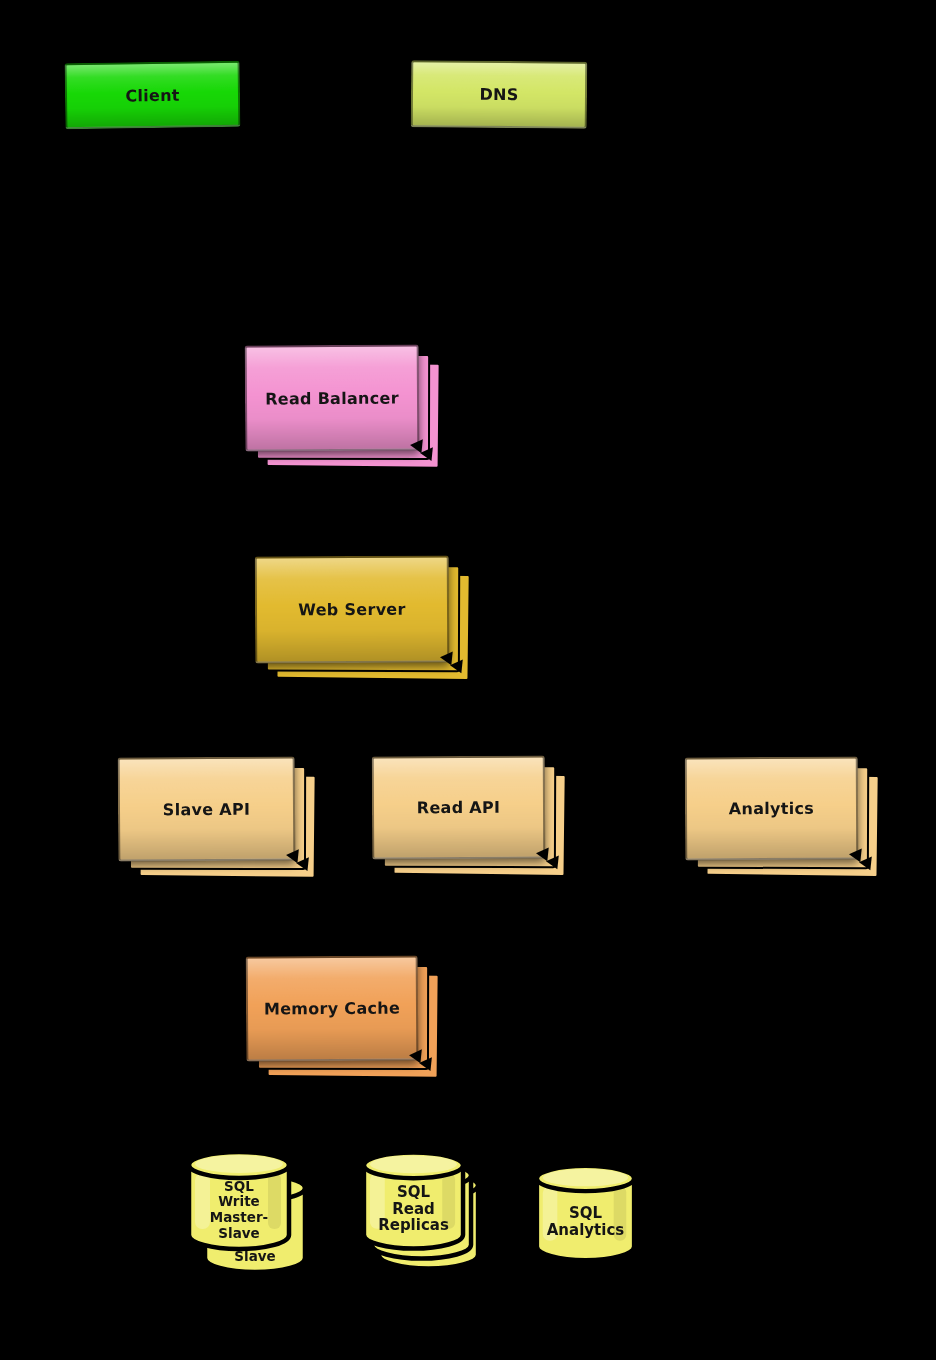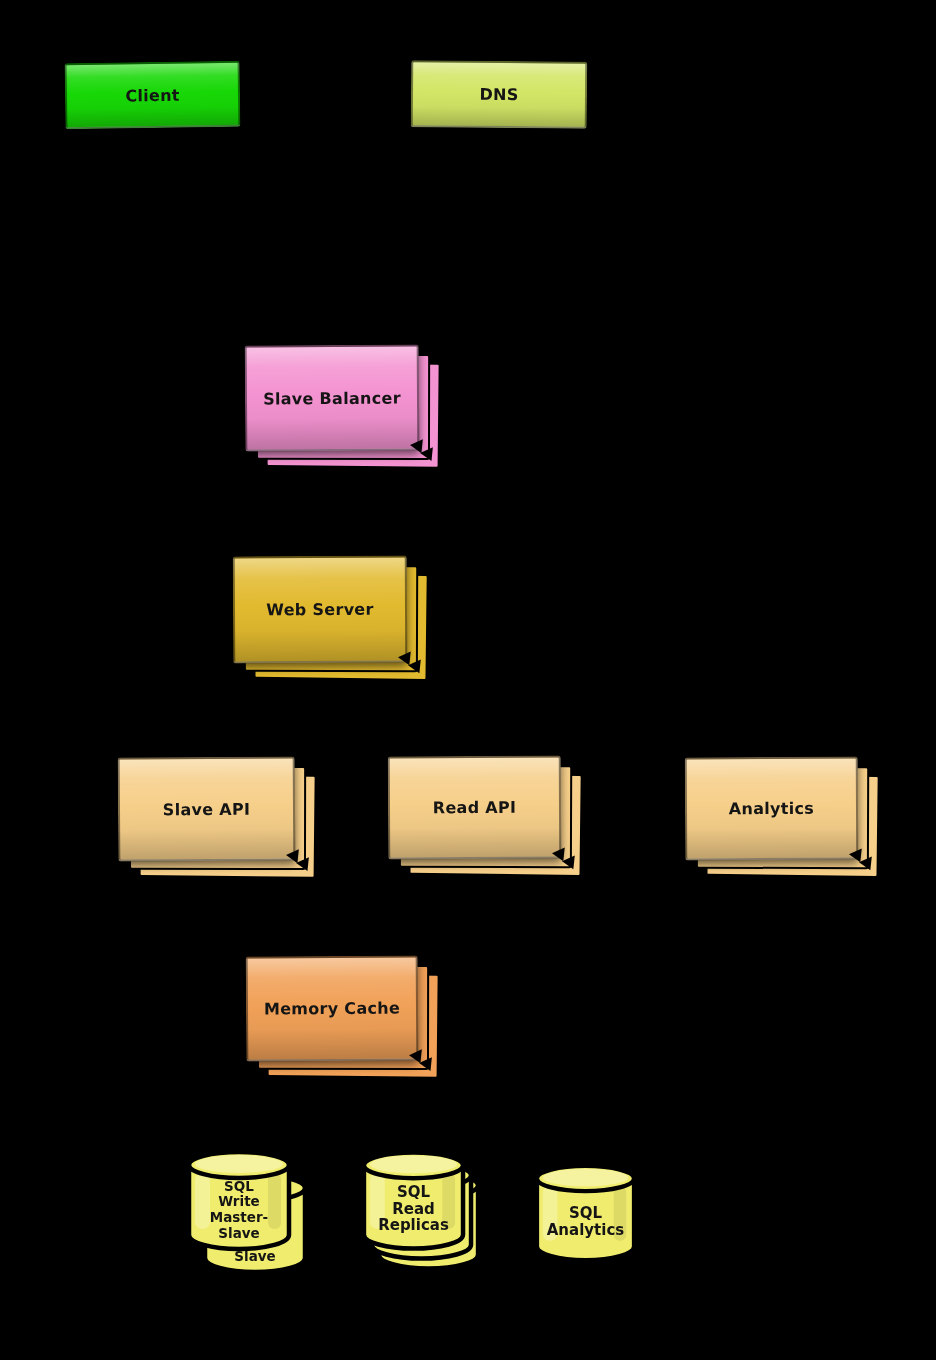--- a/index.html
+++ b/index.html
@@ -67,45 +67,45 @@
     </div>
   </div>
 
 
   <div class="stack" style="left: 245px; top: 345px; width: 174px; height: 106px; transform: rotate(-0.4deg); --bg: #f493d1;">
     <div class="sheet s2"></div>
     <div class="sheet s1"></div>
     <i class="ah ah1"></i>
     <i class="ah ah2"></i>
     <div class="box">
-      <span class="label">Slave Balancer</span>
-    </div>
-  </div>
-
-  <div class="stack" style="left: 233px; top: 556px; width: 174px; height: 107px; transform: rotate(-0.3deg); --bg: #e2ba2f;">
+      <span class="label">Read Balancer</span>
+    </div>
+  </div>
+
+  <div class="stack" style="left: 255px; top: 556px; width: 174px; height: 107px; transform: rotate(-0.3deg); padding-left: 20px; --bg: #e2ba2f;">
     <div class="sheet s2"></div>
     <div class="sheet s1"></div>
     <i class="ah ah1"></i>
     <i class="ah ah2"></i>
     <div class="box">
       <span class="label">Web Server</span>
     </div>
   </div>
 
   <div class="stack" style="left: 118px; top: 757px; width: 177px; height: 104px; transform: rotate(-0.4deg); --bg: #f6cf8a;">
     <div class="sheet s2"></div>
     <div class="sheet s1"></div>
     <i class="ah ah1"></i>
     <i class="ah ah2"></i>
     <div class="box">
       <span class="label">Slave API</span>
     </div>
   </div>
 
-  <div class="stack" style="left: 372px; top: 756px; width: 173px; height: 103px; transform: rotate(-0.3deg); margin-left: 16px; --bg: #f6cf8a;">
+  <div class="stack" style="left: 372px; top: 756px; width: 173px; height: 103px; transform: rotate(-0.3deg); --bg: #f6cf8a;">
     <div class="sheet s2"></div>
     <div class="sheet s1"></div>
     <i class="ah ah1"></i>
     <i class="ah ah2"></i>
     <div class="box">
       <span class="label">Read API</span>
     </div>
   </div>
 
   <div class="stack" style="left: 685px; top: 757px; width: 173px; height: 103px; transform: rotate(-0.3deg); --bg: #f6cf8a;">

